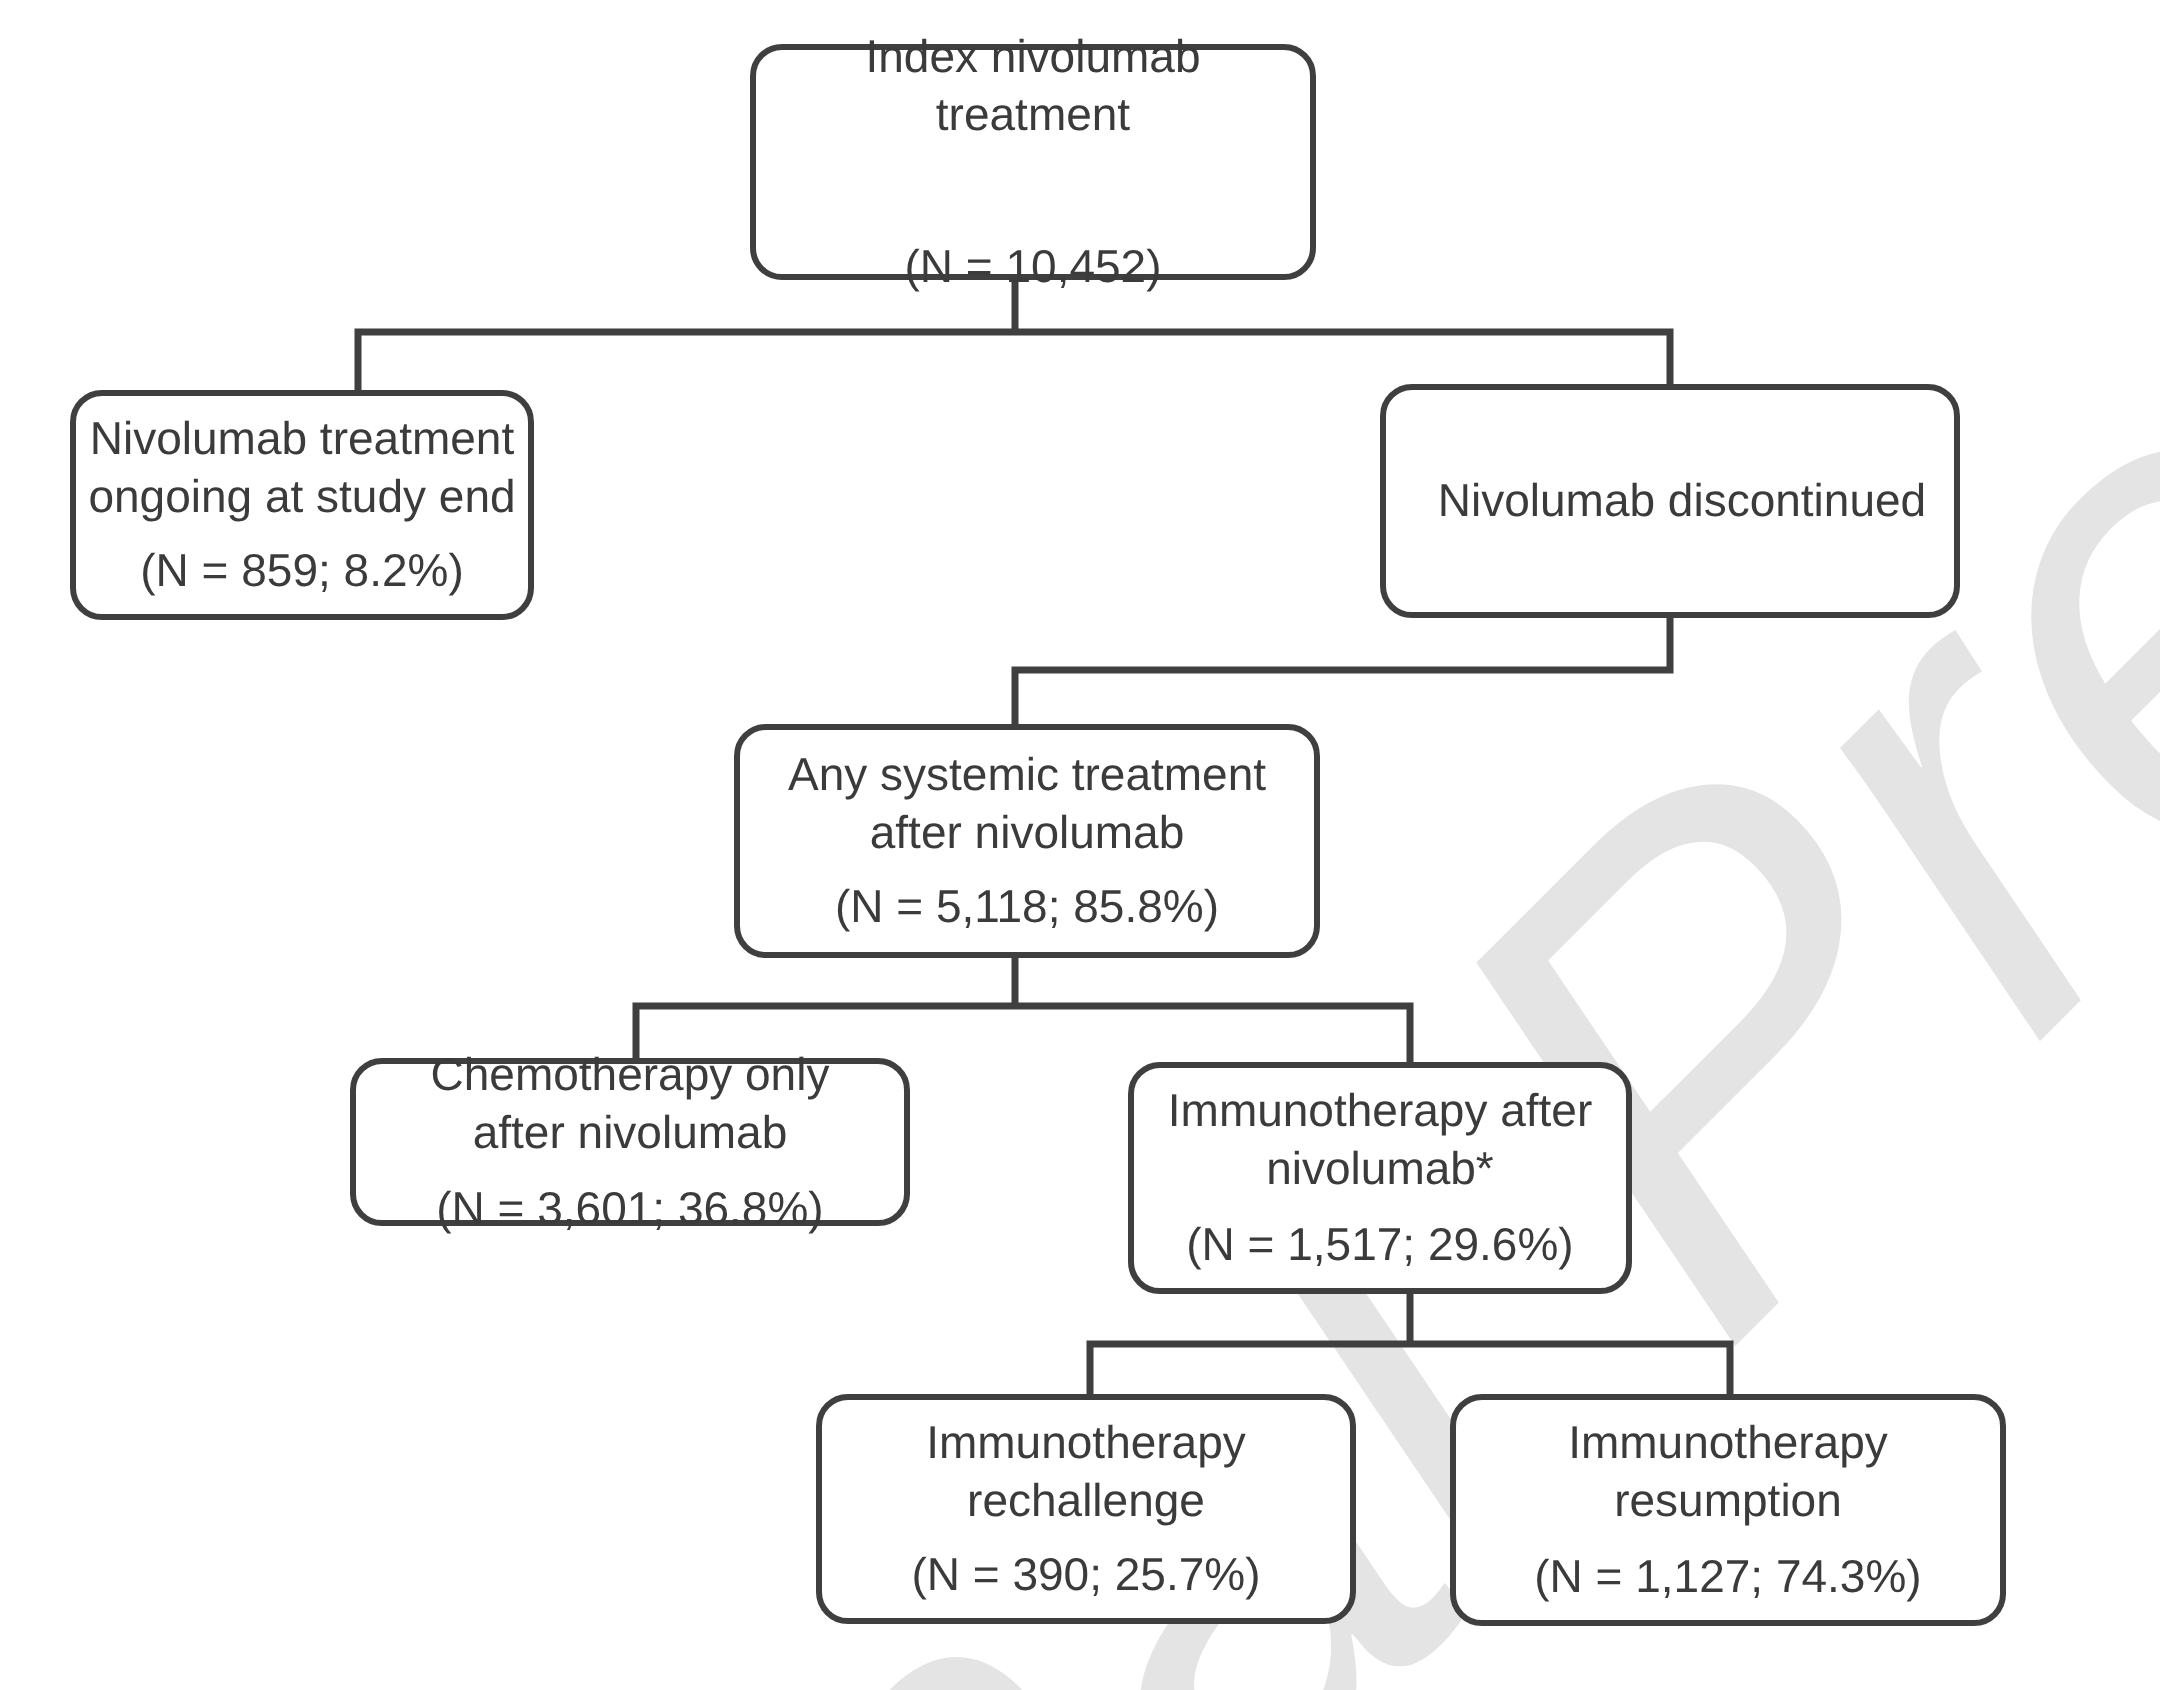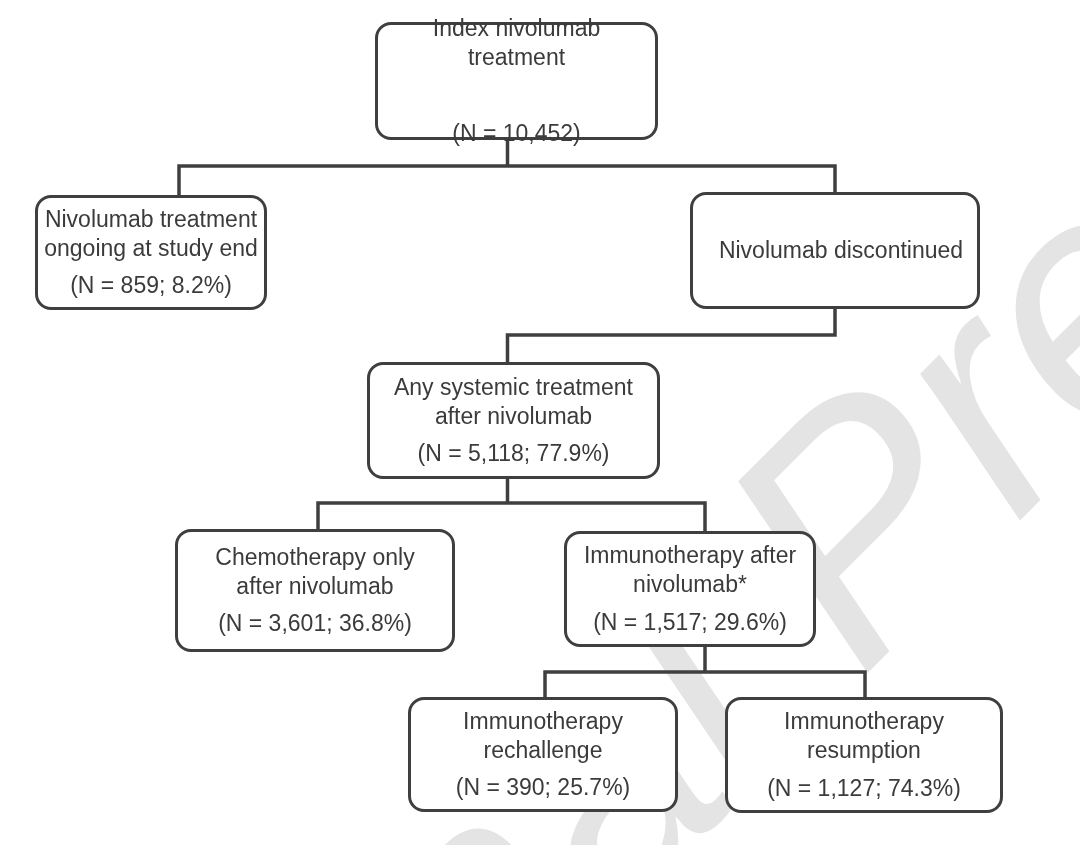--- a/index.html
+++ b/index.html
@@ -62,24 +62,24 @@
   <div class="title">
     <span class="ln">Nivolumab discontinued</span>
   </div>
 </div>
 
 <div class="box" style="left:367px;top:362px;width:293px;height:117px;">
   <div class="title">
     <span class="ln">Any systemic treatment</span>
     <span class="ln">after nivolumab</span>
   </div>
-  <div class="nvalue">(N = 5,118; 77.9%)</div>
+  <div class="nvalue">(N = 5,118; 85.8%)</div>
 </div>
 
-<div class="box" style="left:175px;top:529px;width:280px;height:123px;">
+<div class="box" style="left:175px;top:529px;width:280px;height:84px;">
   <div class="title">
     <span class="ln">Chemotherapy only</span>
     <span class="ln">after nivolumab</span>
   </div>
   <div class="nvalue">(N = 3,601; 36.8%)</div>
 </div>
 
 <div class="box" style="left:564px;top:531px;width:252px;height:116px;">
   <div class="title">
     <span class="ln">Immunotherapy after</span>

